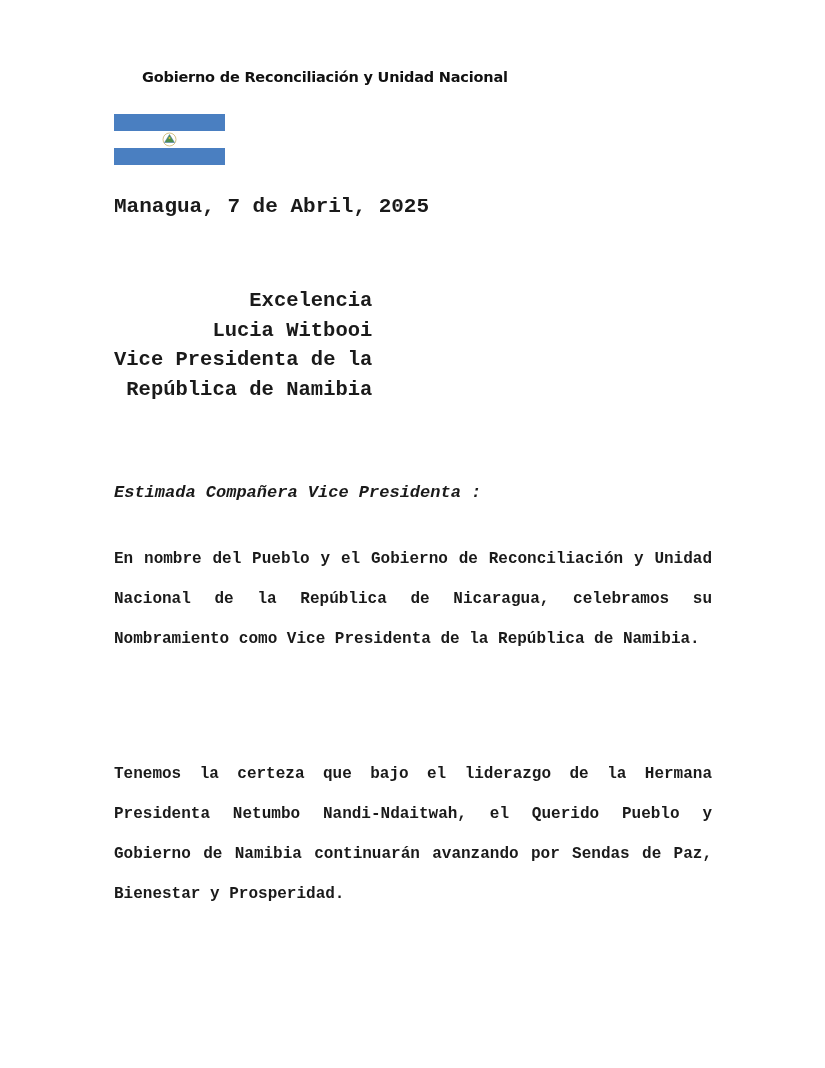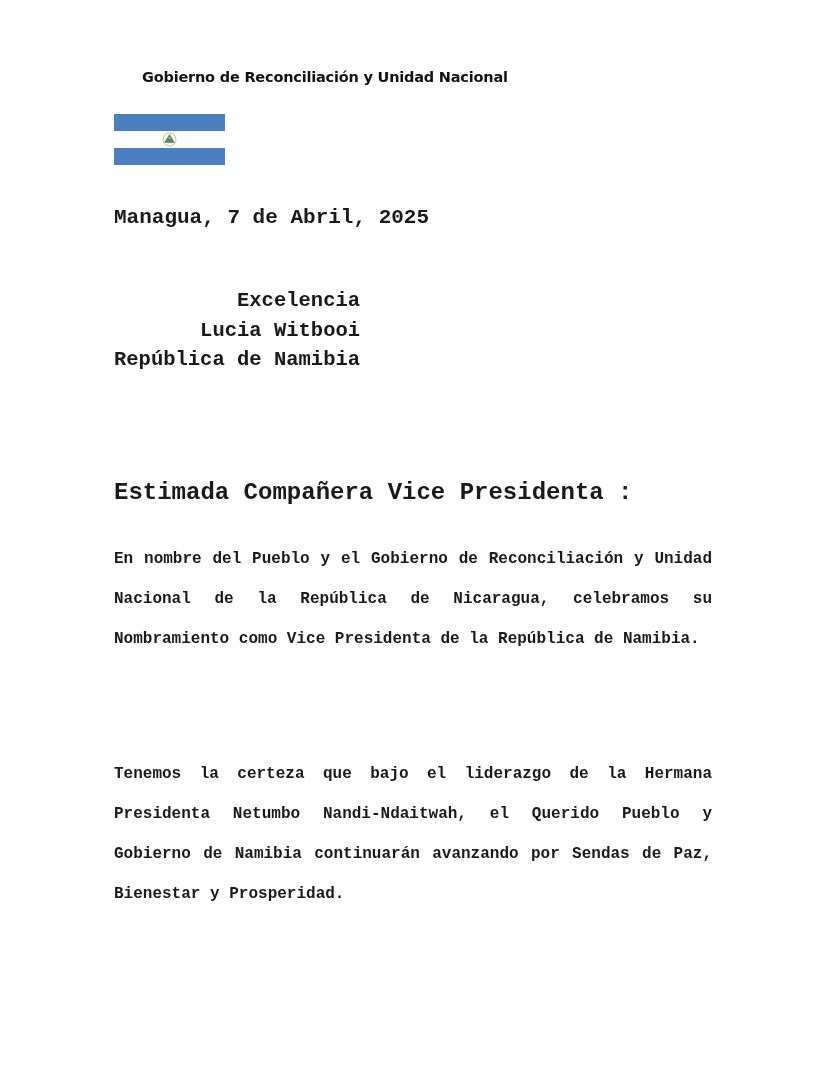--- a/index.html
+++ b/index.html
@@ -2,24 +2,24 @@
 <html><head>
   <meta charset="utf-8">
   <style>
     html, body { margin: 0; padding: 0; background: #ffffff; }
     body { width: 825px; height: 1068px; position: relative; overflow: hidden; color: #111111; }
     .header { position: absolute; left: 114px; top: 67px; font-family: "DejaVu Sans", sans-serif; font-weight: bold; font-size: 14.5px; line-height: 20px; color: #111; letter-spacing: -0.2px; }
     .header div { white-space: nowrap; margin-left: 28px; }
     .flag { position: absolute; left: 114px; top: 114px; width: 111px; height: 51px; }
     .flag .band { height: 17px; }
     .mono { font-family: "Liberation Mono", monospace; font-weight: bold; color: #1a1a1a; position: absolute; left: 114px; }
-    .date { top: 203px; font-size: 21px; line-height: 30px; white-space: nowrap; }
+    .date { top: 192px; font-size: 21px; line-height: 30px; white-space: nowrap; }
     .recipient { top: 286px; font-size: 20.5px; line-height: 29.6px; text-align: right; }
     .recipient div { white-space: nowrap; }
-    .salutation { top: 478px; font-size: 24px; line-height: 30px; white-space: nowrap; }
+    .salutation { top: 478px; font-size: 17px; line-height: 30px; white-space: nowrap; font-style: italic; }
     .para { width: 598px; font-size: 16px; line-height: 40px; text-align: justify; text-align-last: left; }
     .p1 { top: 539px; }
     .p2 { top: 754px; }
   </style>
 </head>
 <body>
 
 <div class="header">
   <div>Gobierno de Reconciliación y Unidad Nacional</div>
 </div>
@@ -34,20 +34,21 @@
     </svg>
   </div>
   <div class="band" style="background:#4a7fc1;"></div>
 </div>
 
 <div class="mono date">Managua, 7 de Abril, 2025</div>
 
 <div class="mono recipient">
   <div>Excelencia</div>
   <div>Lucia Witbooi</div>
+  <div>Vice Presidenta de la</div>
   <div>República de Namibia</div>
 </div>
 
 <div class="mono salutation">Estimada Compañera Vice Presidenta :</div>
 
 <div class="mono para p1">En nombre del Pueblo y el Gobierno de Reconciliación y Unidad Nacional de la República de Nicaragua, celebramos su Nombramiento como Vice Presidenta de la República de Namibia.</div>
 
 <div class="mono para p2">Tenemos la certeza que bajo el liderazgo de la Hermana Presidenta Netumbo Nandi-Ndaitwah, el Querido Pueblo y Gobierno de Namibia continuarán avanzando por Sendas de Paz, Bienestar y Prosperidad.</div>
 
 </body></html>

